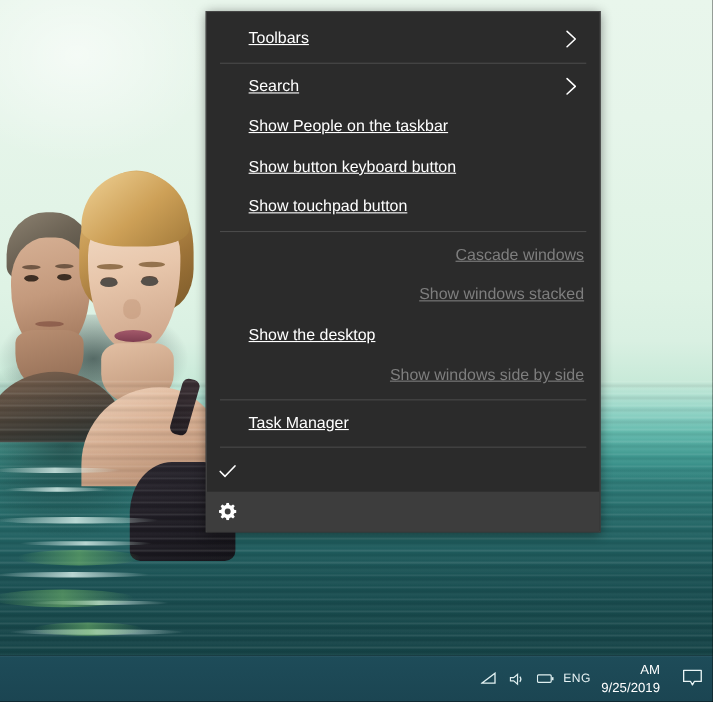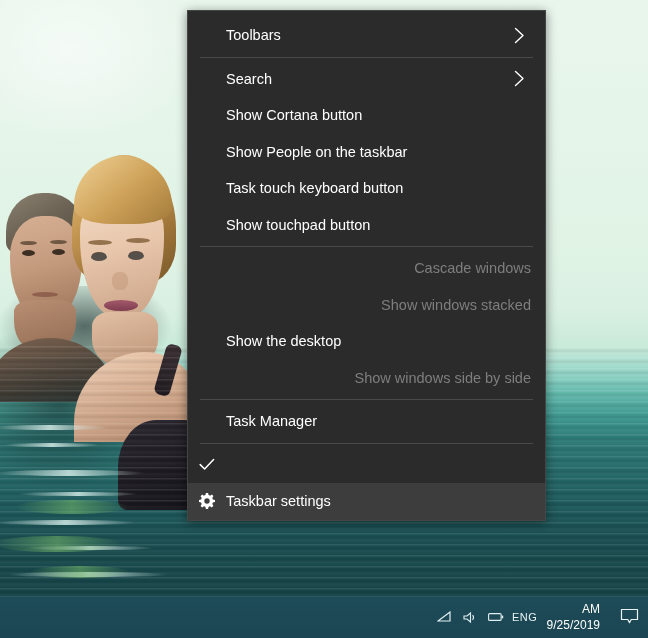--- a/index.html
+++ b/index.html
@@ -281,20 +281,21 @@
   .menu-item .glyph-slot {
     width: 38px;
     min-width: 38px;
     display: flex;
     align-items: center;
     justify-content: center;
     color: #ffffff;
   }
   .menu-item .label {
     flex: 1 1 auto;
+    text-decoration: underline;
   }
   .menu-item .chevron {
     margin-left: auto;
     width: 16px;
     display: flex;
     align-items: center;
     justify-content: center;
     color: #ffffff;
     padding-right: 4px;
   }
@@ -407,29 +408,25 @@
         <span class="glyph-slot"></span>
         <span class="label">Search</span>
         <span class="chevron">
           <svg width="11" height="17" viewBox="0 0 11 17" aria-hidden="true">
             <path d="M1.5 1.5 L9 8.5 L1.5 15.5" fill="none" stroke="#ffffff" stroke-width="1.4" stroke-linecap="round" stroke-linejoin="round"></path>
           </svg>
         </span>
       </div>
       <div class="menu-item">
         <span class="glyph-slot"></span>
-        <span class="label">Show Cortana button</span>
-      </div>
-      <div class="menu-item">
-        <span class="glyph-slot"></span>
         <span class="label">Show People on the taskbar</span>
       </div>
       <div class="menu-item">
         <span class="glyph-slot"></span>
-        <span class="label">Task touch keyboard button</span>
+        <span class="label">Show button keyboard button</span>
       </div>
       <div class="menu-item">
         <span class="glyph-slot"></span>
         <span class="label">Show touchpad button</span>
       </div>
       <div class="separator"></div>
       <div class="menu-item disabled">
         <span class="glyph-slot"></span>
         <span class="label">Cascade windows</span>
       </div>
@@ -457,17 +454,16 @@
             <path d="M1.2 6.6 L5.6 11 L14.6 1.6" fill="none" stroke="#ffffff" stroke-width="1.5" stroke-linecap="round" stroke-linejoin="round"></path>
           </svg>
         </span>
       </div>
       <div class="menu-item highlighted">
         <span class="glyph-slot">
           <svg width="16" height="16" viewBox="0 0 16 16" aria-hidden="true">
             <path fill="#ffffff" d="M8 0 l1.1 0 0.45 2.1 a5.9 5.9 0 0 1 1.5 0.62 l1.82-1.17 1.56 1.56 -1.17 1.82 a5.9 5.9 0 0 1 0.62 1.5 l2.1 0.45 0 1.1 -0.0 1.1 -2.1 0.45 a5.9 5.9 0 0 1 -0.62 1.5 l1.17 1.82 -1.56 1.56 -1.82-1.17 a5.9 5.9 0 0 1 -1.5 0.62 L9.1 16 8 16 6.9 16 6.45 13.9 a5.9 5.9 0 0 1 -1.5-0.62 l-1.82 1.17 -1.56-1.56 1.17-1.82 a5.9 5.9 0 0 1 -0.62-1.5 L0 9.1 0 8 0 6.9 2.1 6.45 a5.9 5.9 0 0 1 0.62-1.5 L1.55 3.13 3.11 1.57 4.93 2.74 a5.9 5.9 0 0 1 1.5-0.62 L6.9 0 Z M8 5.3 a2.7 2.7 0 1 0 0 5.4 a2.7 2.7 0 0 0 0-5.4 Z"></path>
           </svg>
         </span>
-        <span class="label">Taskbar settings</span>
       </div>
     </div>
 
 </div>
 
 </body></html>

